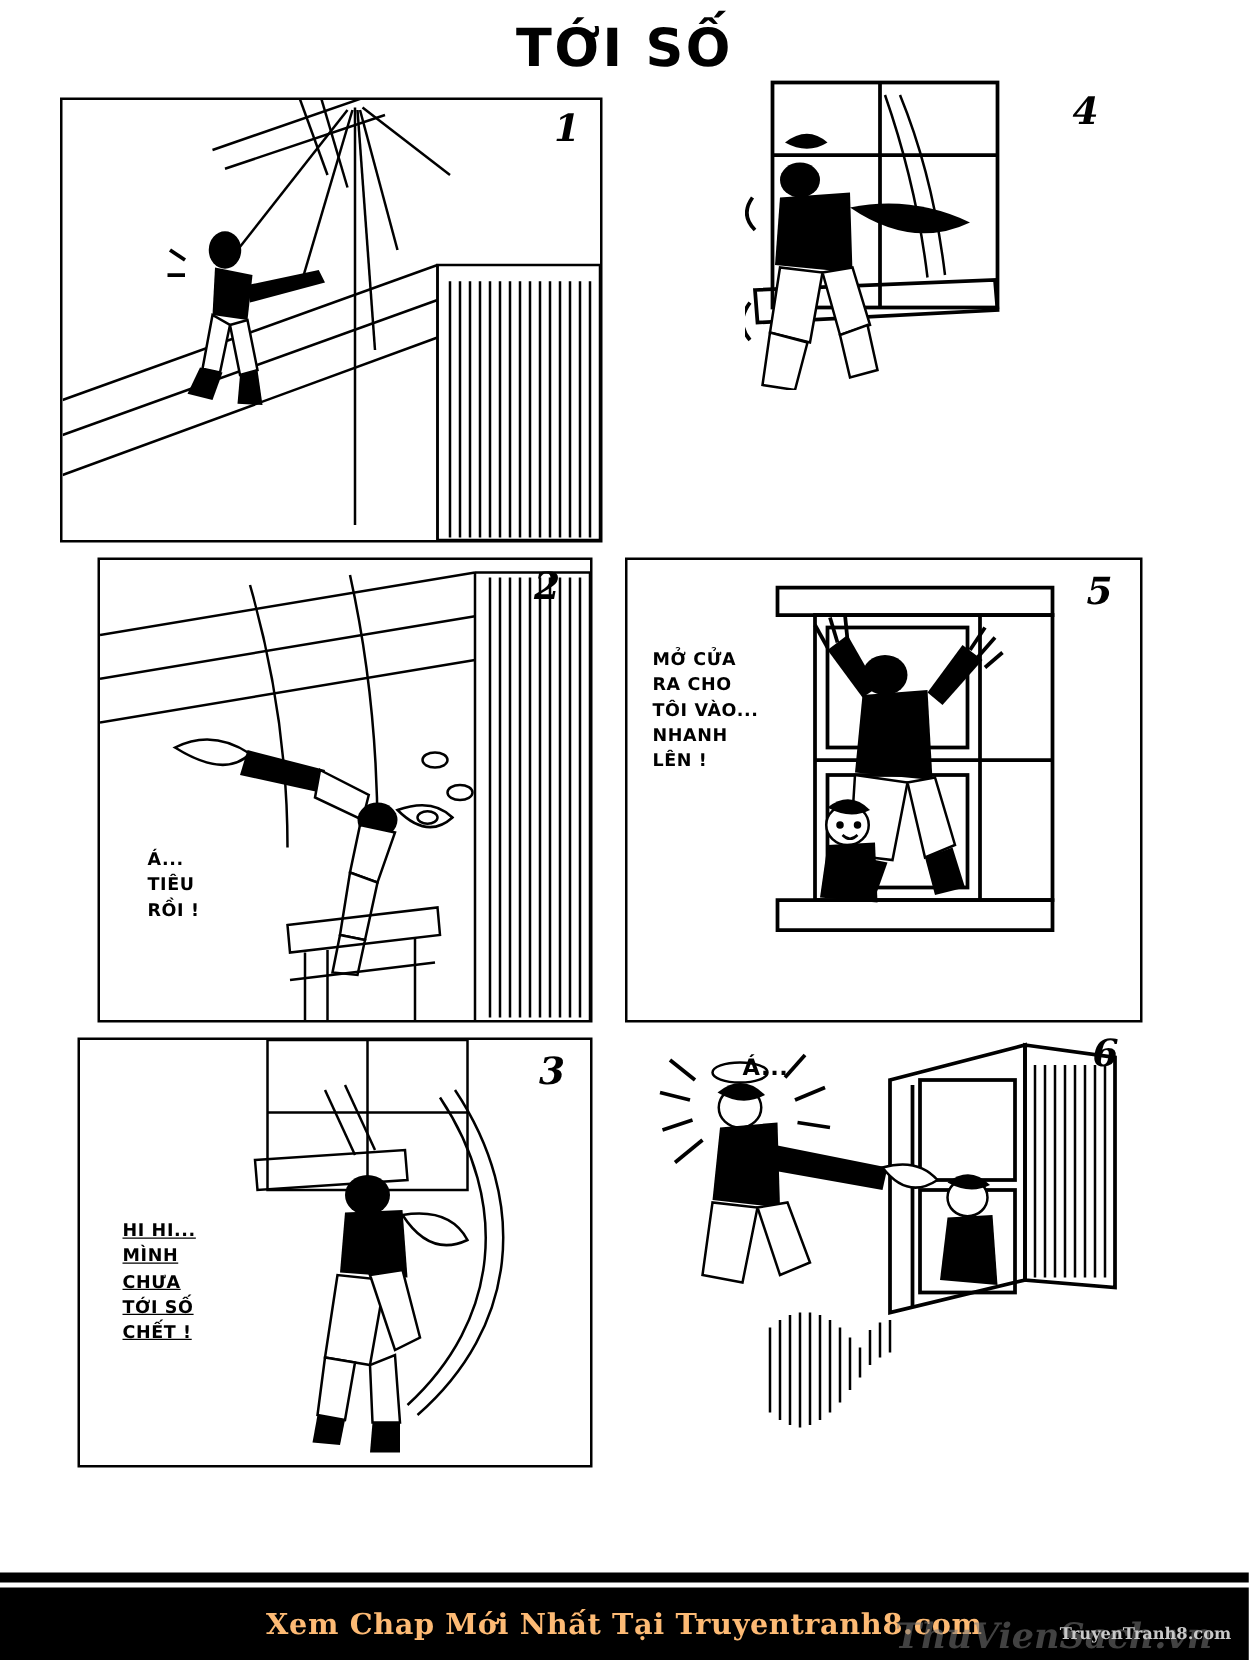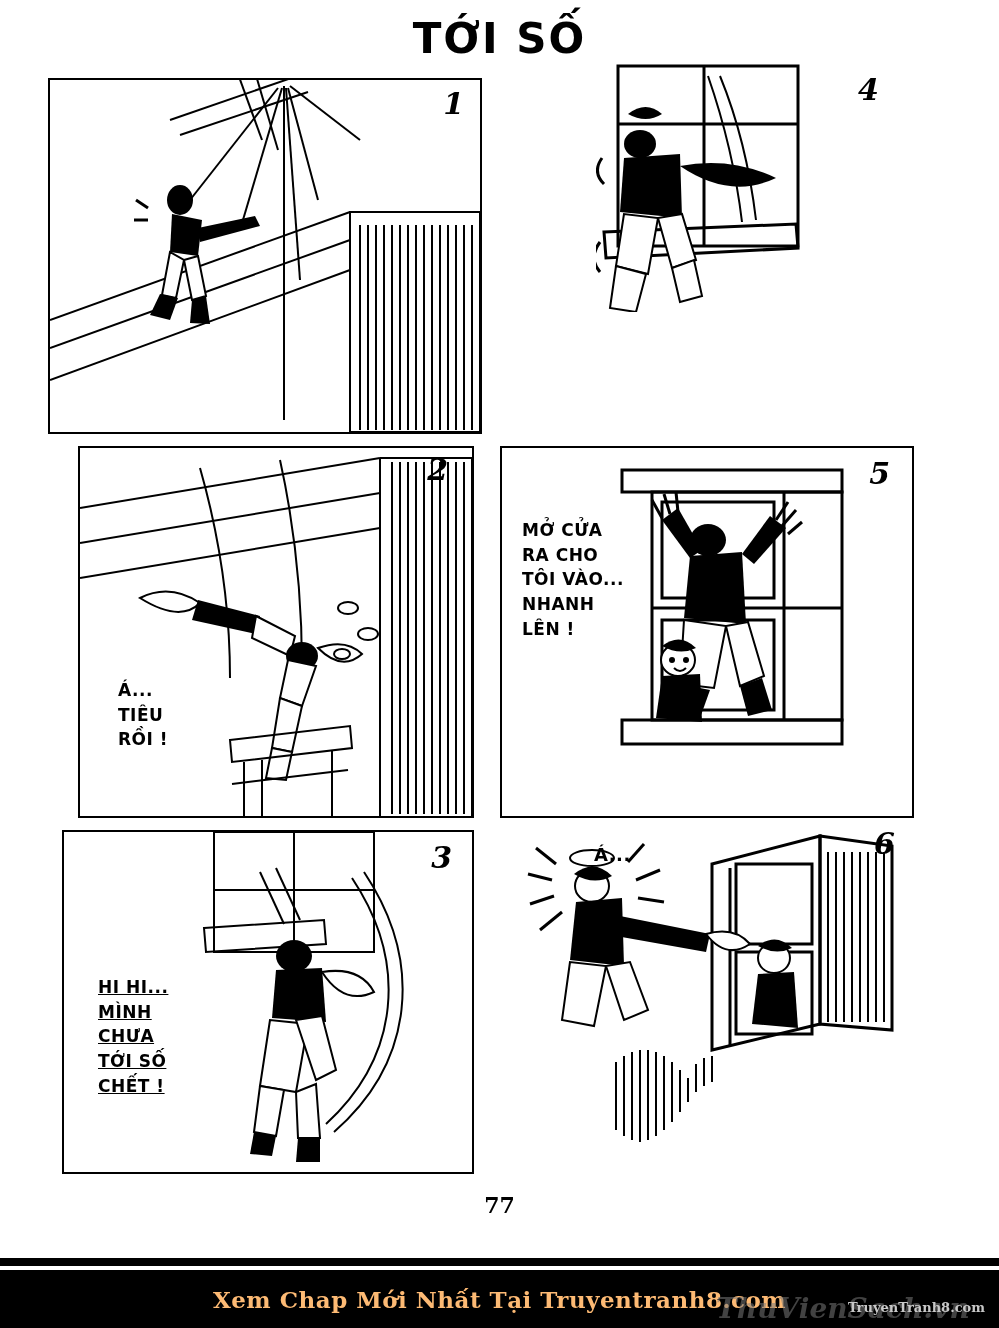--- a/index.html
+++ b/index.html
@@ -65,21 +65,21 @@
   .n2 { right: 24px; top: 4px; }
   .n3 { right: 20px; top: 8px; }
   .n4 { left: 858px; top: 72px; }
   .n5 { right: 22px; top: 8px; }
   .n6 { left: 874px; top: 826px; }
 
   
   .dialogue {
     position: absolute;
     font-family: "DejaVu Sans", sans-serif;
-    font-size: 17px;
+    font-size: 14px;
     font-weight: bold;
     line-height: 1.45;
     letter-spacing: 0.5px;
     white-space: pre-line;
     color: #000;
   }
   #d-panel2 { left: 118px; top: 678px; }
   #d-panel3 { left: 98px; top: 975px; text-decoration: underline; }
   #d-panel5 { left: 522px; top: 518px; }
   #d-panel6 { left: 594px; top: 842px; font-size: 18px; }
@@ -447,21 +447,20 @@
           <line x1="168" y1="254" x2="168" y2="278"></line>
         <line x1="176" y1="240" x2="176" y2="268"></line>
           <line x1="184" y1="234" x2="184" y2="262"></line>
         <line x1="192" y1="232" x2="192" y2="258"></line>
       </g>
     </svg>
   </div>
   <span class="panel-num n6">6</span>
   <div class="dialogue" id="d-panel6">Á...</div>
 
-  <div class="page-number">77</div>
 
   <div class="footer-rule"></div>
   <div class="footer-banner">
     <span class="footer-text">Xem Chap Mới Nhất Tại Truyentranh8.com</span>
   </div>
   <div class="watermark">ThuVienSach.vn</div>
   <div class="site-badge">TruyenTranh8.com</div>
 
 </div>
 

